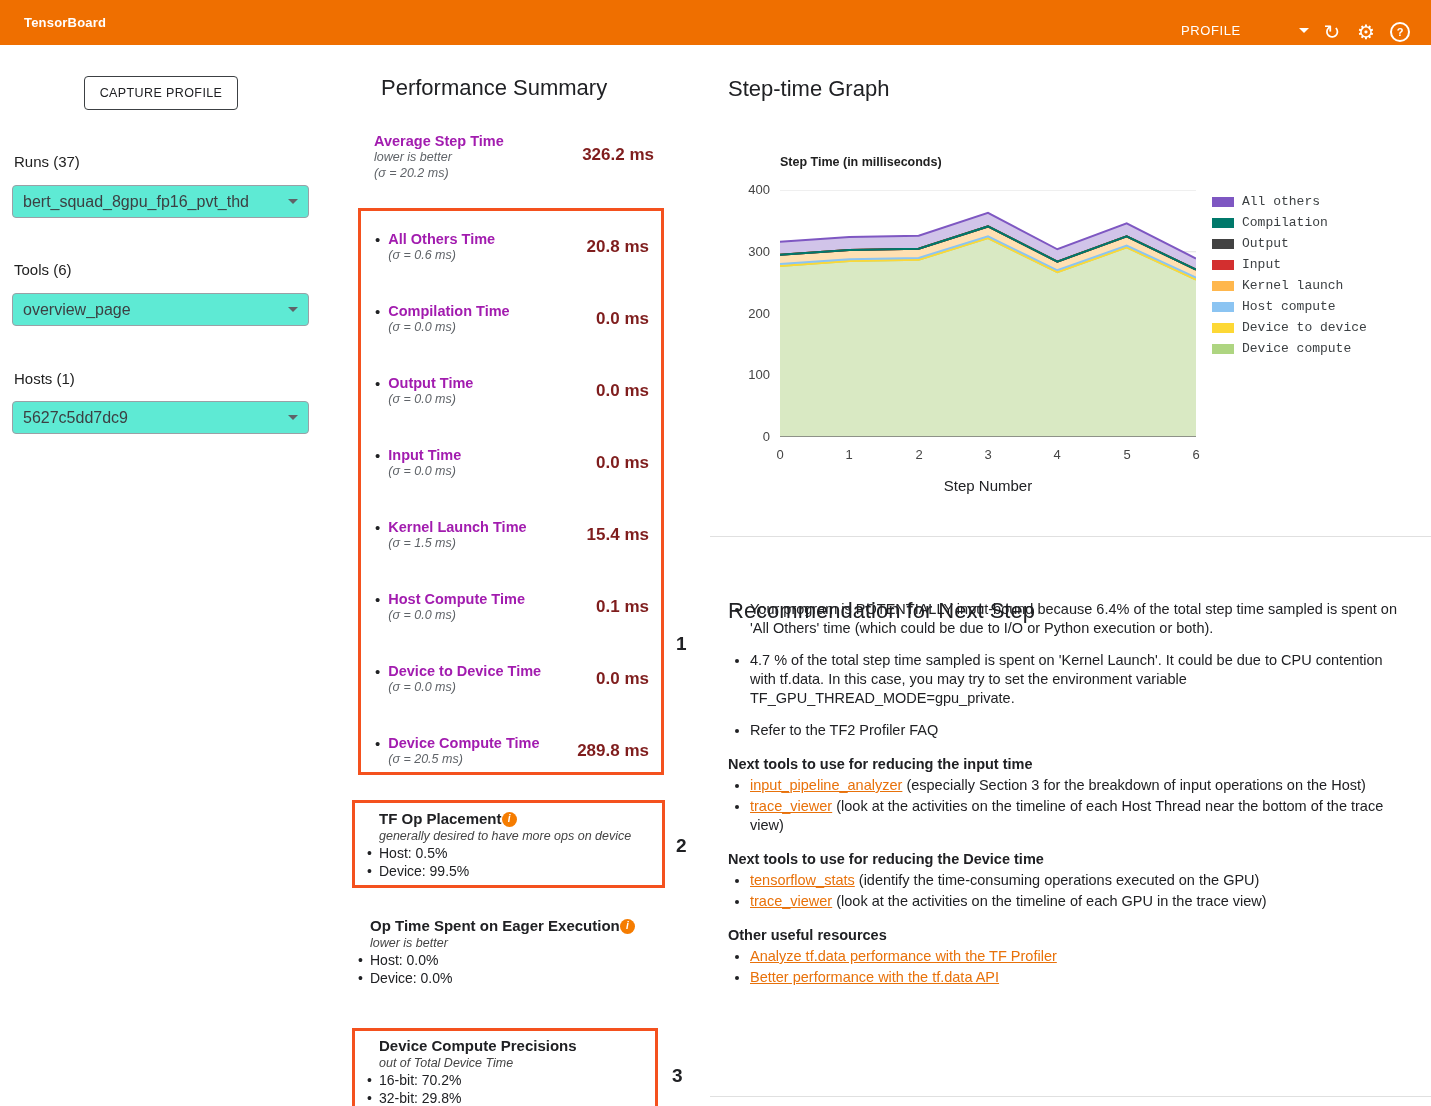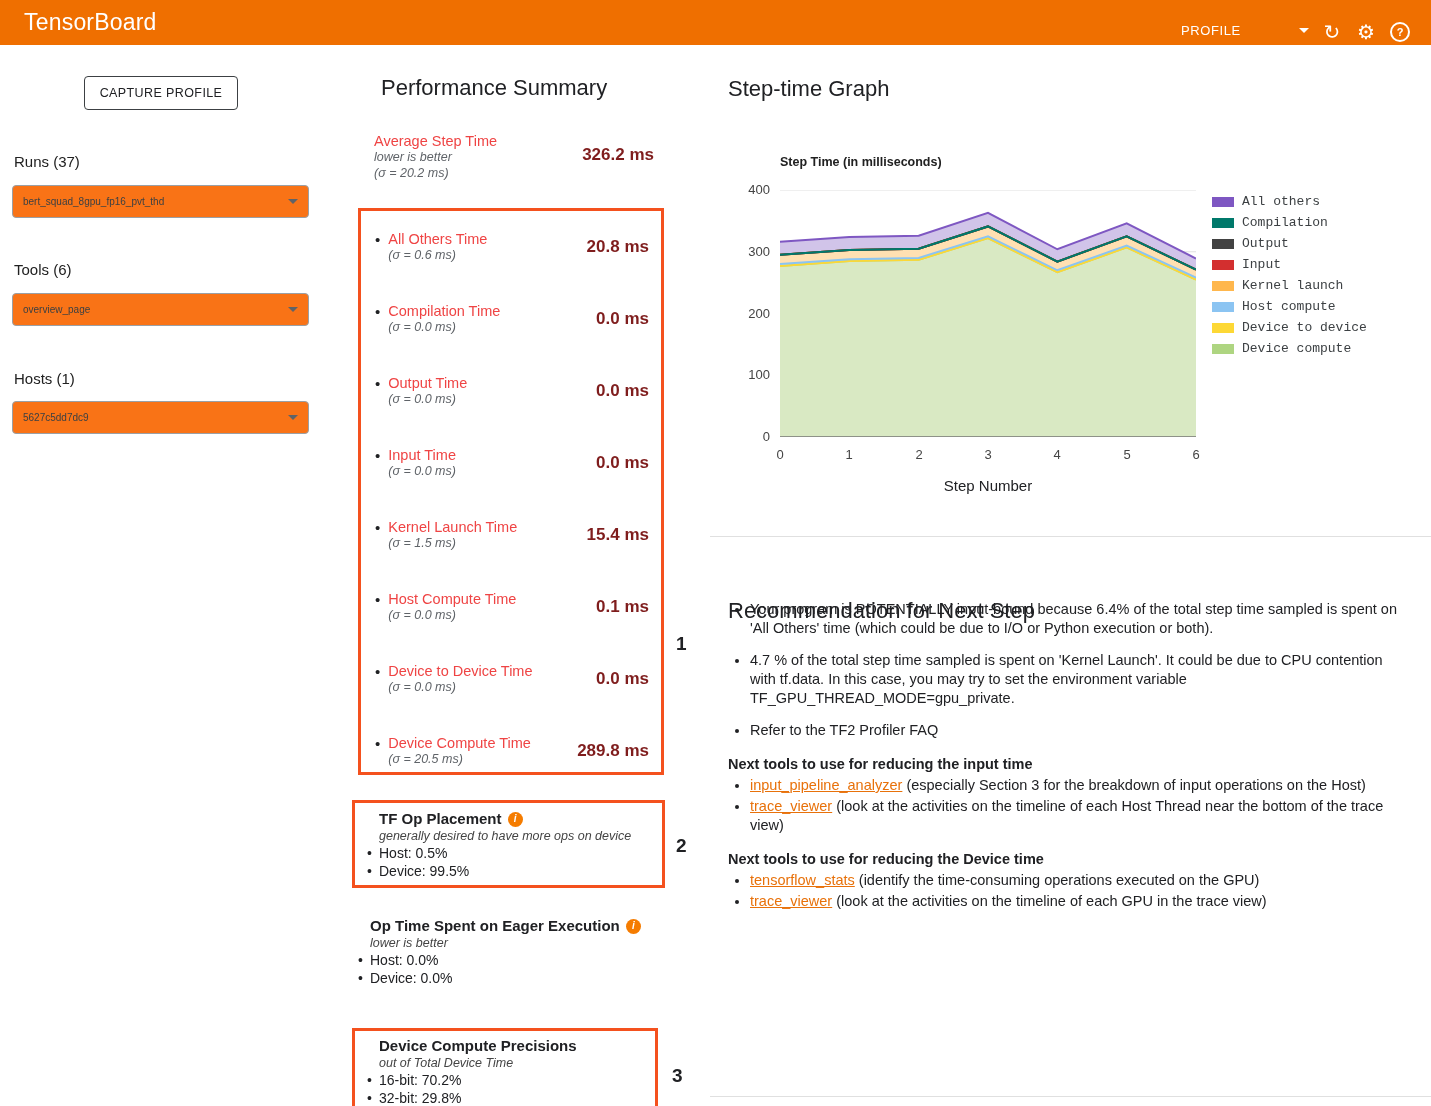--- a/index.html
+++ b/index.html
@@ -2,62 +2,62 @@
 <html><head>
 <meta charset="utf-8">
 <style>
   html,body{margin:0;padding:0;background:#fff;}
   .app{position:relative;width:1431px;height:1106px;background:#fff;overflow:hidden;
        font-family:"Liberation Sans",sans-serif;color:#202124;}
 
   
   .topbar{position:absolute;top:0;left:0;right:0;height:45px;background:#ef6f00;color:#fff;
           display:flex;align-items:center;justify-content:space-between;padding:0 18px 0 24px;box-sizing:border-box;z-index:9;}
-  .topbar-title{font-size:23px;font-weight:400;letter-spacing:.2px;}
+  .topbar-title{font-size:13px;font-weight:700;letter-spacing:.2px;}
   .topbar-right{display:flex;gap:8px;margin-top:20px;}
   .profile-select{display:flex;align-items:center;justify-content:space-between;width:128px;
                   border-bottom:1px solid rgba(255,255,255,.95);padding:4px 2px 7px 2px;
                   font-size:13px;font-weight:500;letter-spacing:.6px;cursor:pointer;}
   .caret-down-white{width:0;height:0;border-left:5px solid transparent;border-right:5px solid transparent;border-top:5px solid #fff;}
   .icon-btn{width:26px;height:26px;display:flex;align-items:center;justify-content:center;font-size:20px;cursor:pointer;line-height:1;}
   .help-circle{width:16px;height:16px;border:2px solid #fff;border-radius:50%;display:flex;align-items:center;justify-content:center;
                font-size:11px;font-weight:700;}
 
   
   .sidebar{position:absolute;top:45px;left:0;width:330px;bottom:0;border-right:1px solid #e0e0e0;background:#fff;}
   .capture-btn{position:absolute;left:84px;top:31px;width:154px;height:34px;background:#fff;border:1px solid #3c4043;
                border-radius:4px;font-family:inherit;font-size:12.5px;font-weight:500;letter-spacing:.4px;color:#202124;cursor:pointer;}
   .side-label{position:absolute;left:14px;font-size:15px;color:#212121;}
-  .side-select{position:absolute;left:12px;width:297px;height:33px;border:1px solid #9aa0a6;border-radius:4px;background:#f97316;
+  .side-select{position:absolute;left:12px;width:297px;height:33px;border:1px solid #9aa0a6;border-radius:4px;background:#5eead4;
                display:flex;align-items:center;justify-content:space-between;padding:0 10px;box-sizing:border-box;
-               font-size:10px;color:#3c4043;cursor:pointer;}
+               font-size:16px;color:#3c4043;cursor:pointer;}
   .caret-down-gray{width:0;height:0;border-left:5px solid transparent;border-right:5px solid transparent;border-top:5px solid #5f6368;}
 
   
   .middle{position:absolute;top:45px;left:330px;width:380px;bottom:0;border-right:1px solid #e0e0e0;background:#fff;}
   .section-title{font-size:22px;font-weight:500;color:#202124;}
   .middle .section-title{position:absolute;left:23px;top:30px;margin-left:28px;}
 
   .avg-row{position:absolute;left:44px;top:88px;width:280px;display:flex;justify-content:space-between;}
-  .perf-title{font-size:14.5px;font-weight:400;color:#ef4444;}
+  .perf-title{font-size:14.5px;font-weight:700;color:#a21caf;}
   .perf-sigma,.perf-sub{font-size:12.5px;font-style:italic;color:#5f6368;line-height:16px;}
   .perf-value{font-size:17px;font-weight:700;color:#7f1d1d;white-space:nowrap;}
   .avg-row .perf-value{margin-top:12px;}
 
   .red-box{position:absolute;border:3px solid #f4511e;box-sizing:border-box;background:transparent;}
   .box1{left:28px;top:163px;width:306px;height:567px;padding-top:12px;overflow:hidden;}
   .perf-row{height:72px;display:flex;align-items:flex-start;padding:8px 12px 0 14px;box-sizing:border-box;}
   .perf-row .dot{font-size:15px;margin-right:8px;line-height:18px;}
   .perf-row .perf-value{margin-left:auto;margin-top:6px;}
 
   .annot{position:absolute;font-size:19px;font-weight:700;color:#202124;}
 
   .box2{left:22px;top:755px;width:313px;height:88px;padding:7px 10px 0 10px;}
   .box3{left:22px;top:983px;width:306px;height:86px;padding:6px 10px 0 10px;}
-  .mini-title{font-size:15px;font-weight:700;color:#202124;display:flex;align-items:center;gap:6px;margin-left:14px;line-height:18px;}
+  .mini-title{font-size:15px;font-weight:700;color:#202124;display:flex;align-items:center;margin-left:14px;line-height:18px;}
   .mini-sub{font-size:12.5px;font-style:italic;color:#444;margin-left:14px;line-height:16px;}
   .mini-li{font-size:14px;color:#202124;line-height:18px;padding-left:14px;position:relative;}
   .mini-li::before{content:"•";position:absolute;left:2px;}
   .info-icon{width:15px;height:15px;border-radius:50%;background:#f57c00;color:#fff;display:inline-flex;align-items:center;justify-content:center;
              font-size:10px;font-weight:700;font-style:italic;cursor:pointer;flex:0 0 auto;}
   .eager{position:absolute;left:26px;top:872px;width:300px;}
 
   
   .right{position:absolute;top:45px;left:710px;width:721px;bottom:0;background:#fff;}
   .right-top{position:absolute;top:0;left:0;right:0;height:491px;border-bottom:1px solid #e0e0e0;}
@@ -346,20 +346,27 @@
                 <li><a class="rec-link" href="#">trace_viewer</a><span> (look at the activities on the timeline of each Host Thread near the bottom of the trace view)</span></li>
               </ul>
   </div>
   <div class="rec-section">
     <div class="rec-heading">Next tools to use for reducing the Device time</div>
     <ul class="rec-list">
                 <li><a class="rec-link" href="#">tensorflow_stats</a><span> (identify the time-consuming operations executed on the GPU)</span></li>
                 <li><a class="rec-link" href="#">trace_viewer</a><span> (look at the activities on the timeline of each GPU in the trace view)</span></li>
               </ul>
   </div>
+  <div class="rec-section">
+    <div class="rec-heading">Other useful resources</div>
+    <ul class="rec-list">
+                <li><a class="rec-link" href="#">Analyze tf.data performance with the TF Profiler</a></li>
+                <li><a class="rec-link" href="#">Better performance with the tf.data API</a></li>
+              </ul>
+  </div>
           </div>
       </div>
     </div>
 
     <div class="right-bottom-line"></div>
   </section>
 
 </div>
 
 </body></html>

